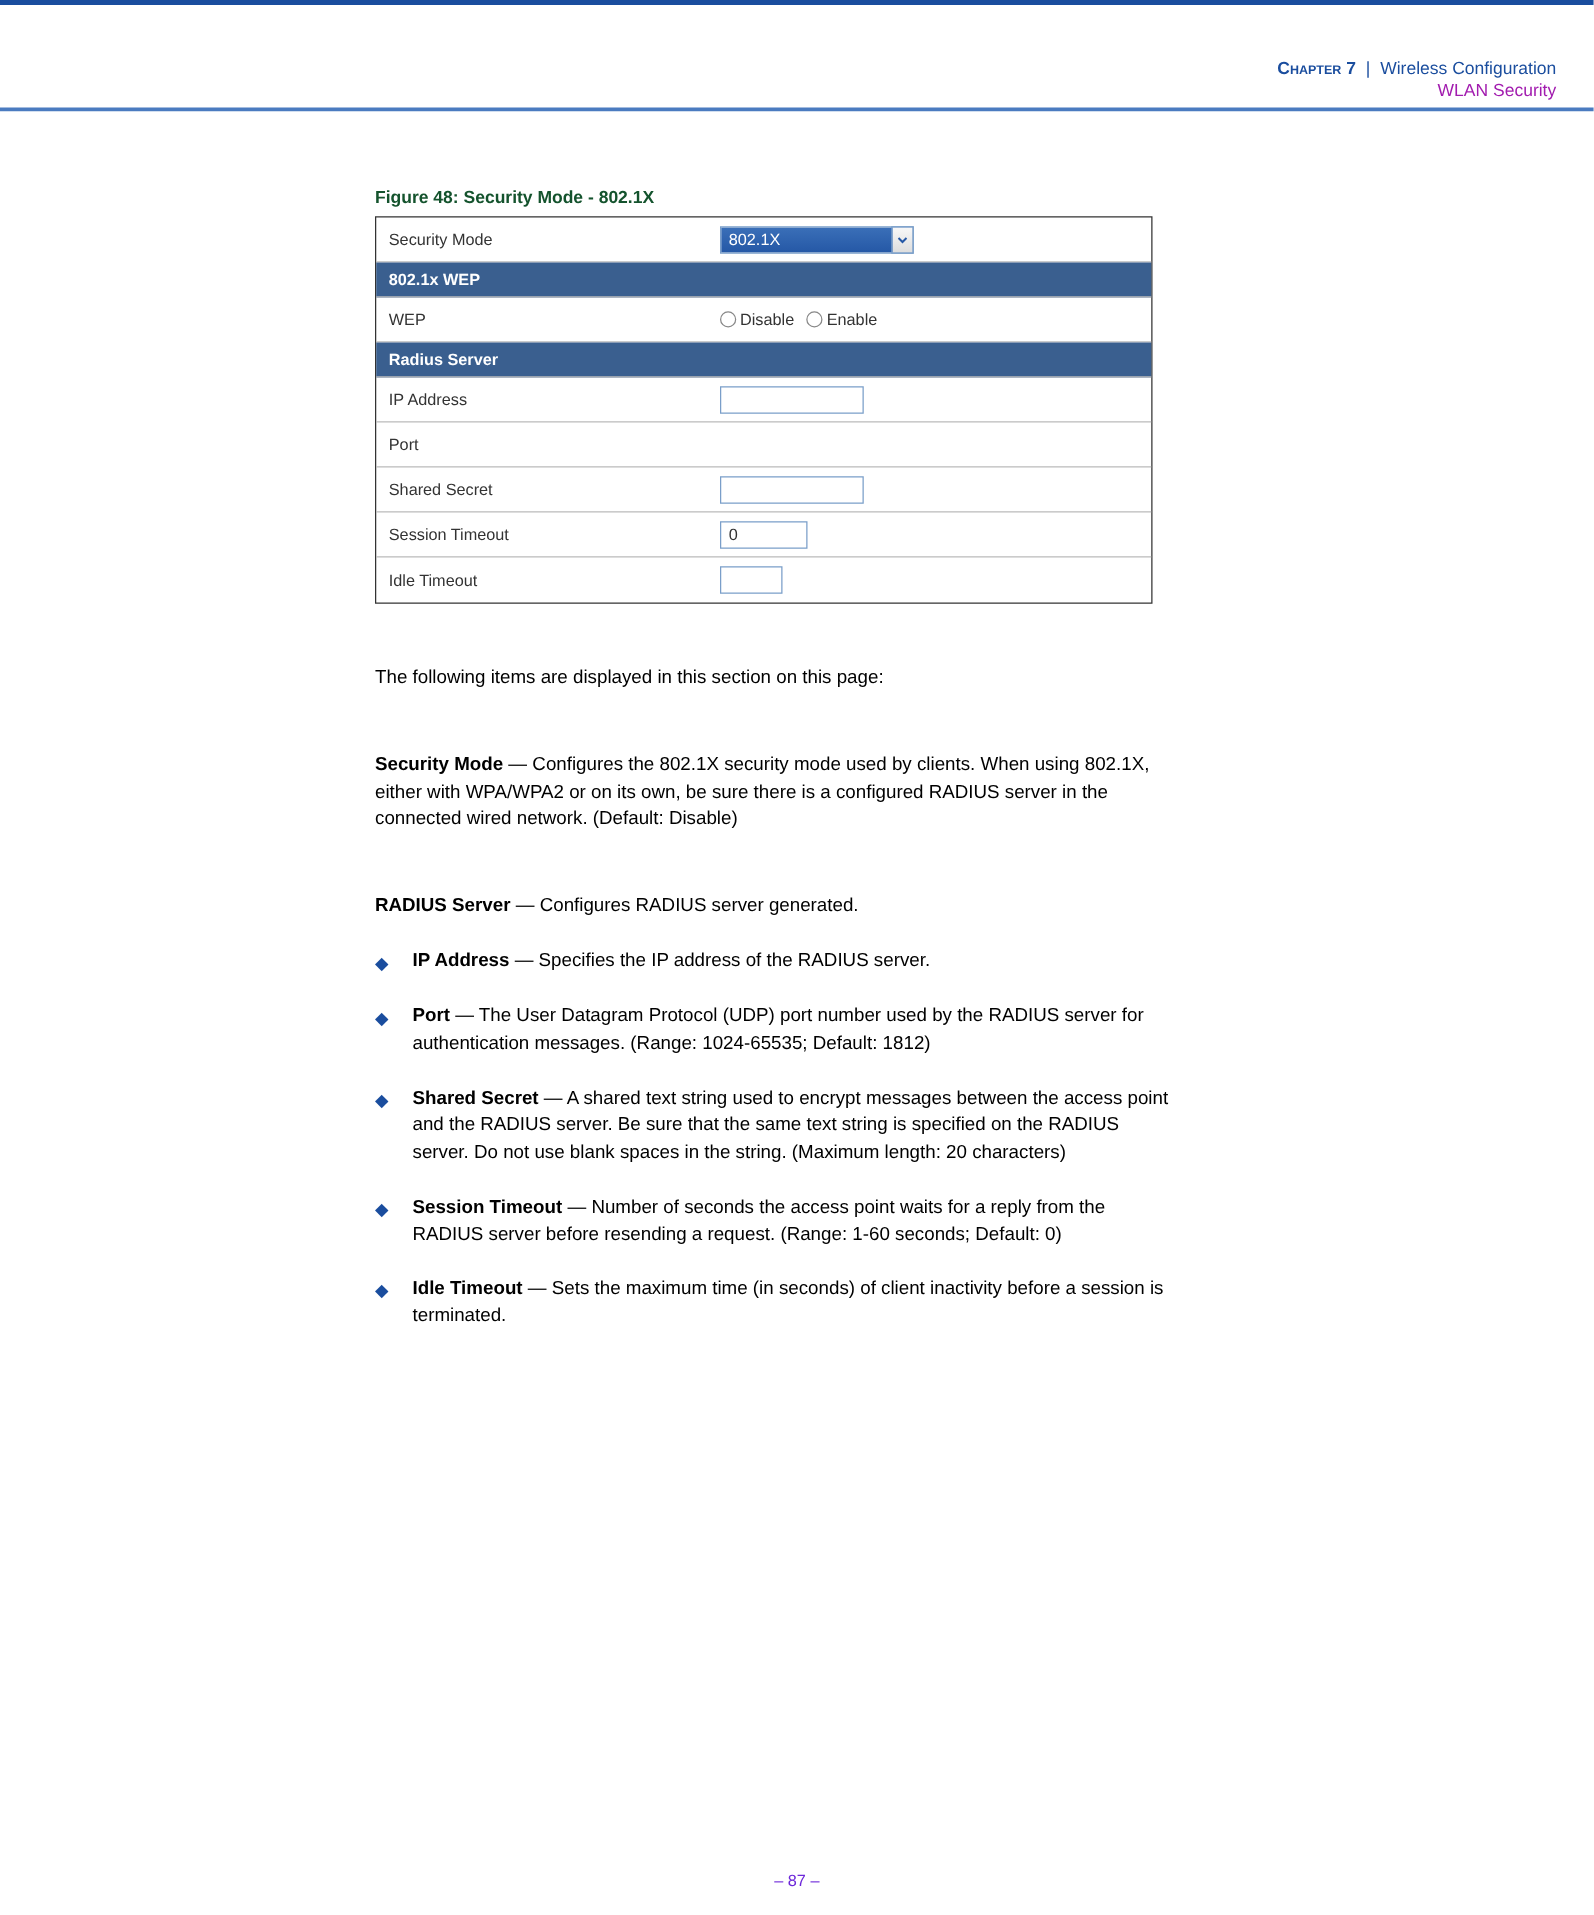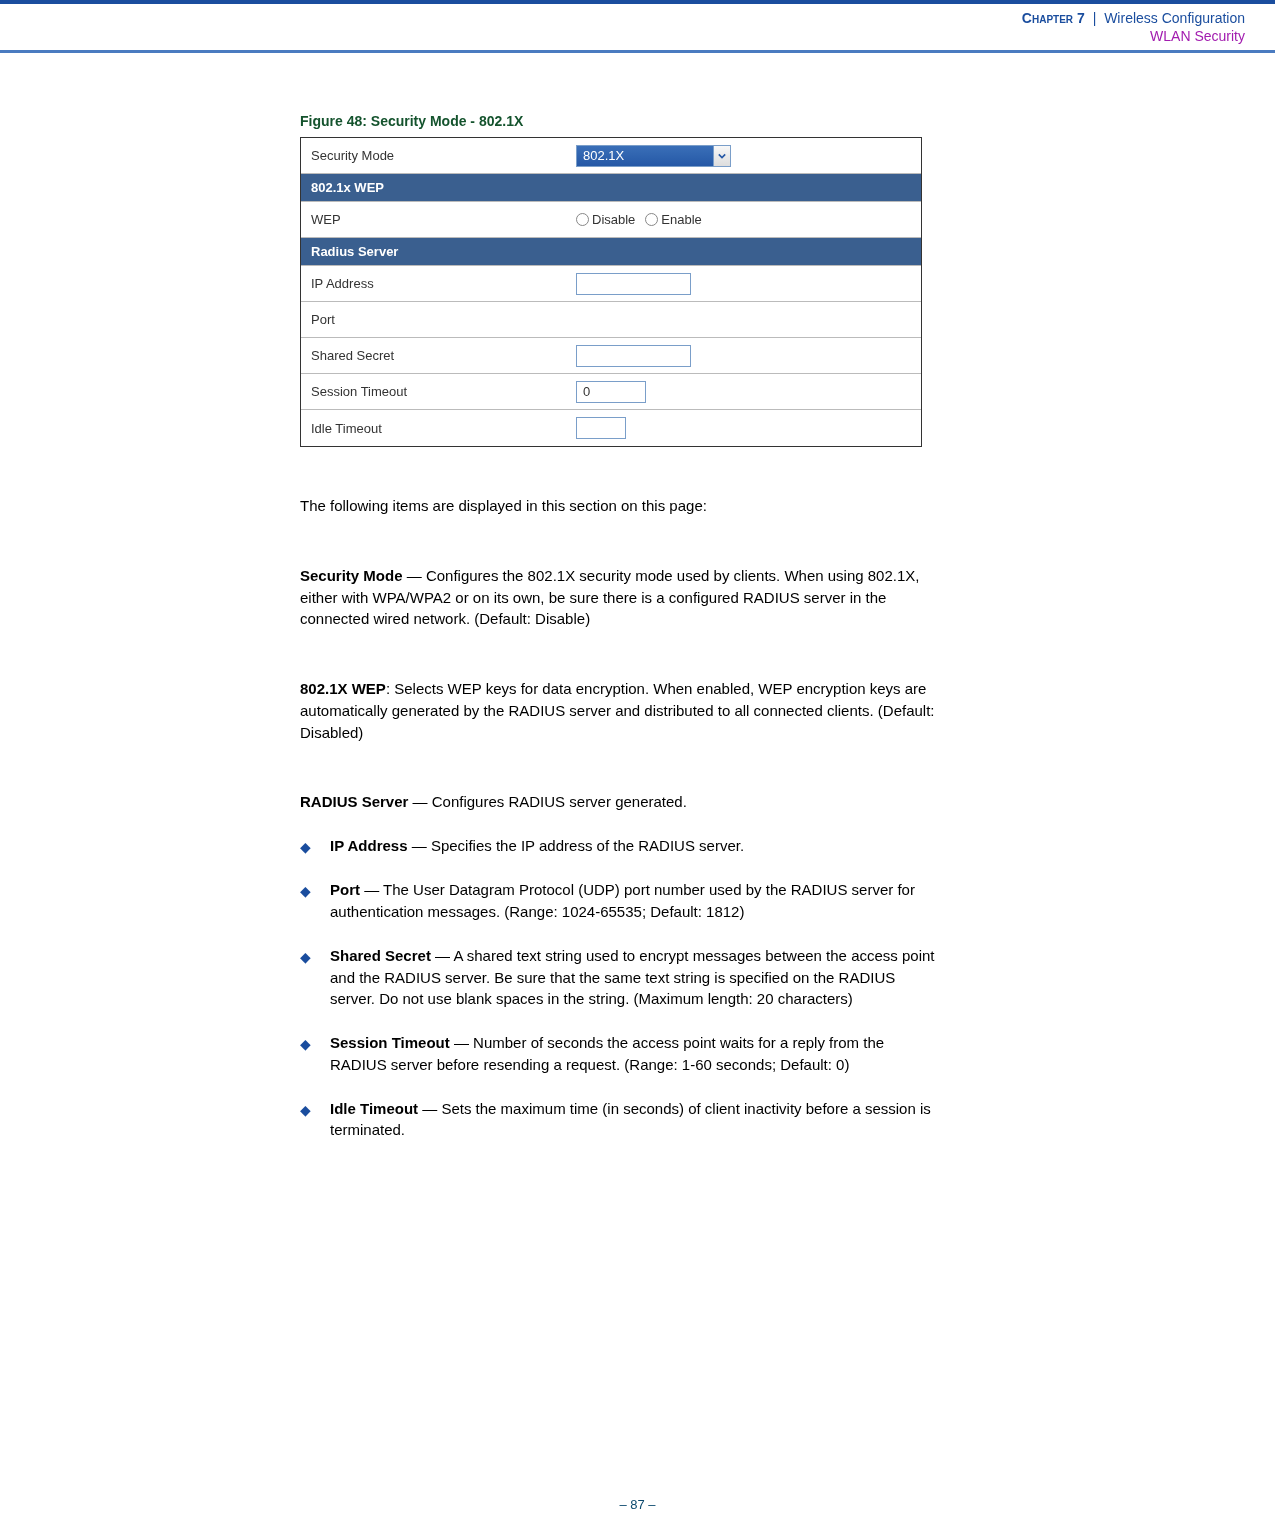--- a/index.html
+++ b/index.html
@@ -22,20 +22,21 @@
     .header-bar {
       background: #fff;
       padding: 6px 30px 6px 0;
       text-align: right;
       border-bottom: 3px solid #4a7bc0;
     }
     .chapter-line {
       font-size: 14px;
       color: #1a4d9e;
       font-family: Verdana, Arial, sans-serif;
+      margin-top: 36px;
     }
     .chapter-num {
       font-variant: small-caps;
       font-weight: bold;
     }
     .chapter-sep {
       color: #1a4d9e;
       margin: 0 4px;
     }
     .subtitle-line {
@@ -173,21 +174,21 @@
     .bullet-content {
       flex: 1;
     }
     .footer {
       position: absolute;
       bottom: 20px;
       width: 100%;
       text-align: center;
       font-family: Verdana, Arial, sans-serif;
       font-size: 13px;
-      color: #0c4a6e;
+      color: #6d28d9;
       margin-top: 44px;
     }
   </style>
 </head>
 <body>
 
 <div class="top-blue-line"></div>
 
 <div class="header-bar">
   <div class="chapter-line">
@@ -272,23 +273,20 @@
     </div>
   </div>
 
   <div class="body-text">
     <p>The following items are displayed in this section on this page:</p>
 
     <p>
       <b>Security Mode</b><span> — </span><span>Configures the 802.1X security mode used by clients. When using 802.1X, either with WPA/WPA2 or on its own, be sure there is a configured RADIUS server in the connected wired network. (Default: Disable)</span>
     </p>
 
-    <p>
-      <b>802.1X WEP</b><span>: </span><span>Selects WEP keys for data encryption. When enabled, WEP encryption keys are automatically generated by the RADIUS server and distributed to all connected clients. (Default: Disabled)</span>
-    </p>
 
     <p>
       <b>RADIUS Server</b><span> — </span><span>Configures RADIUS server generated.</span>
     </p>
 
     <div class="bullet-list">
       <div class="bullet-item">
         <div class="bullet-marker">◆</div>
         <div class="bullet-content">
           <b>IP Address</b><span> — </span><span>Specifies the IP address of the RADIUS server.</span>

